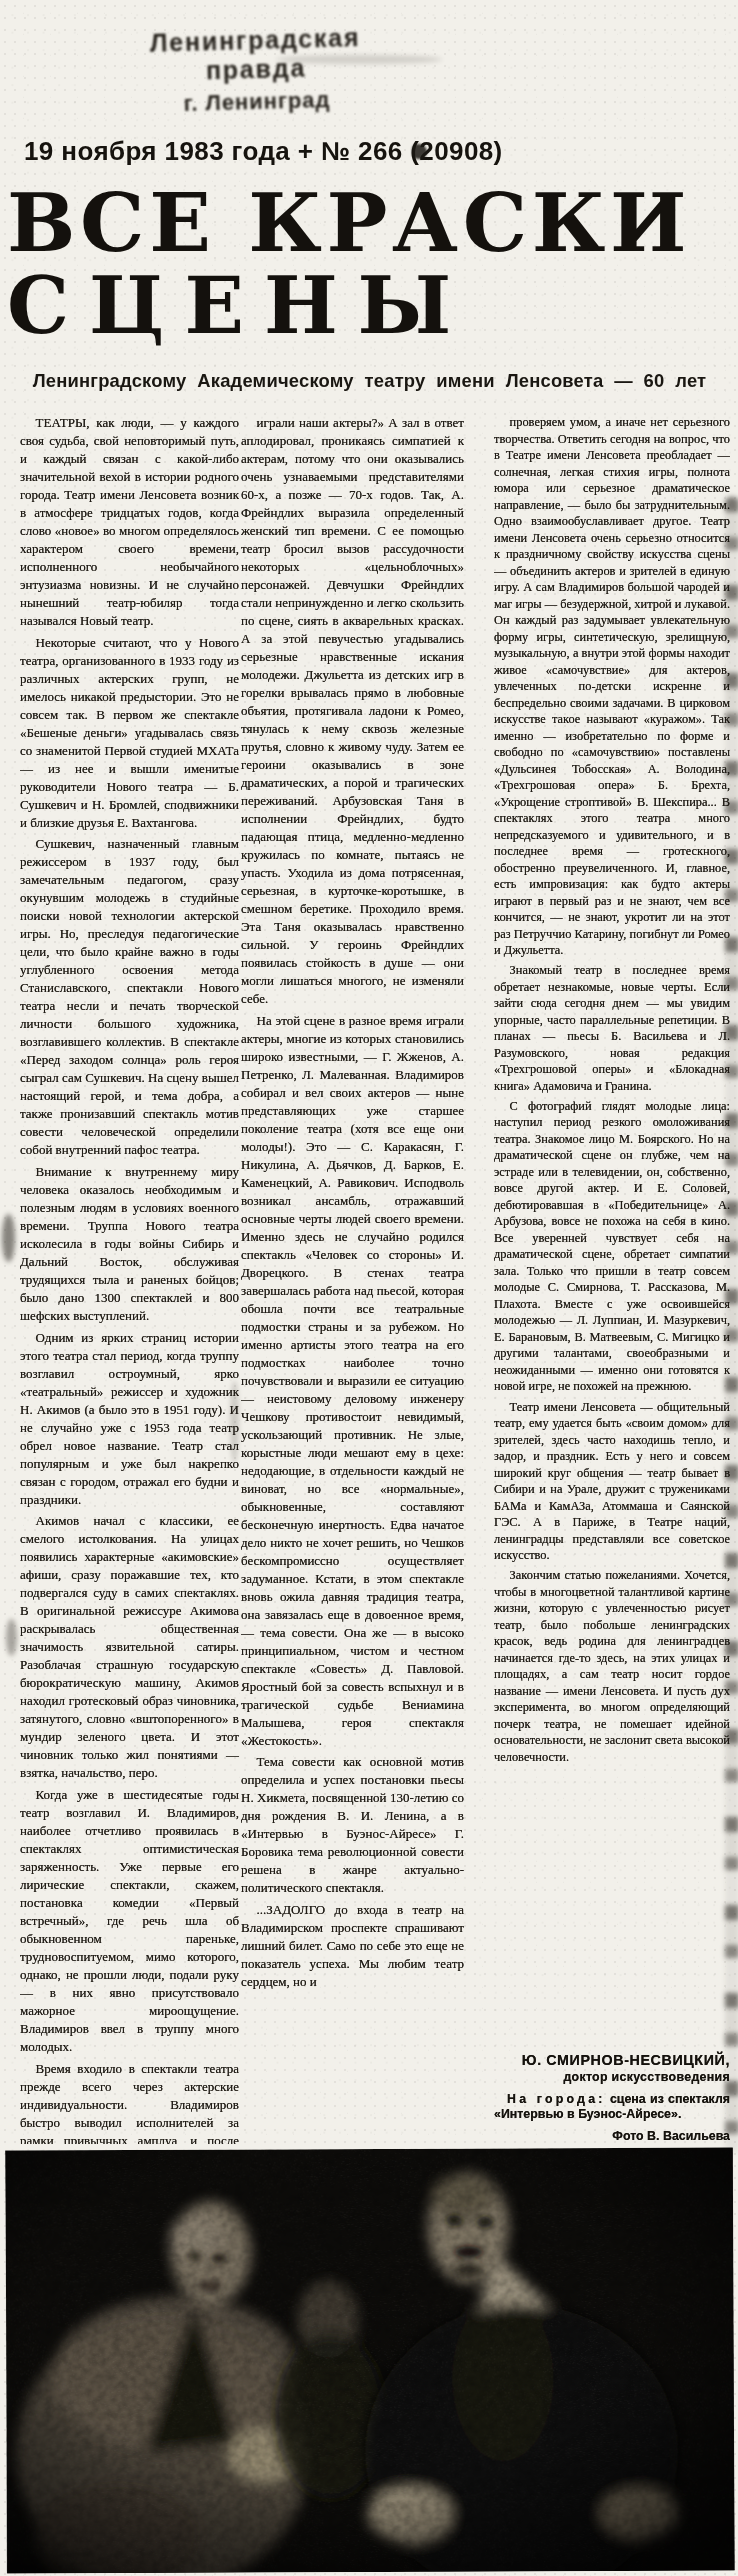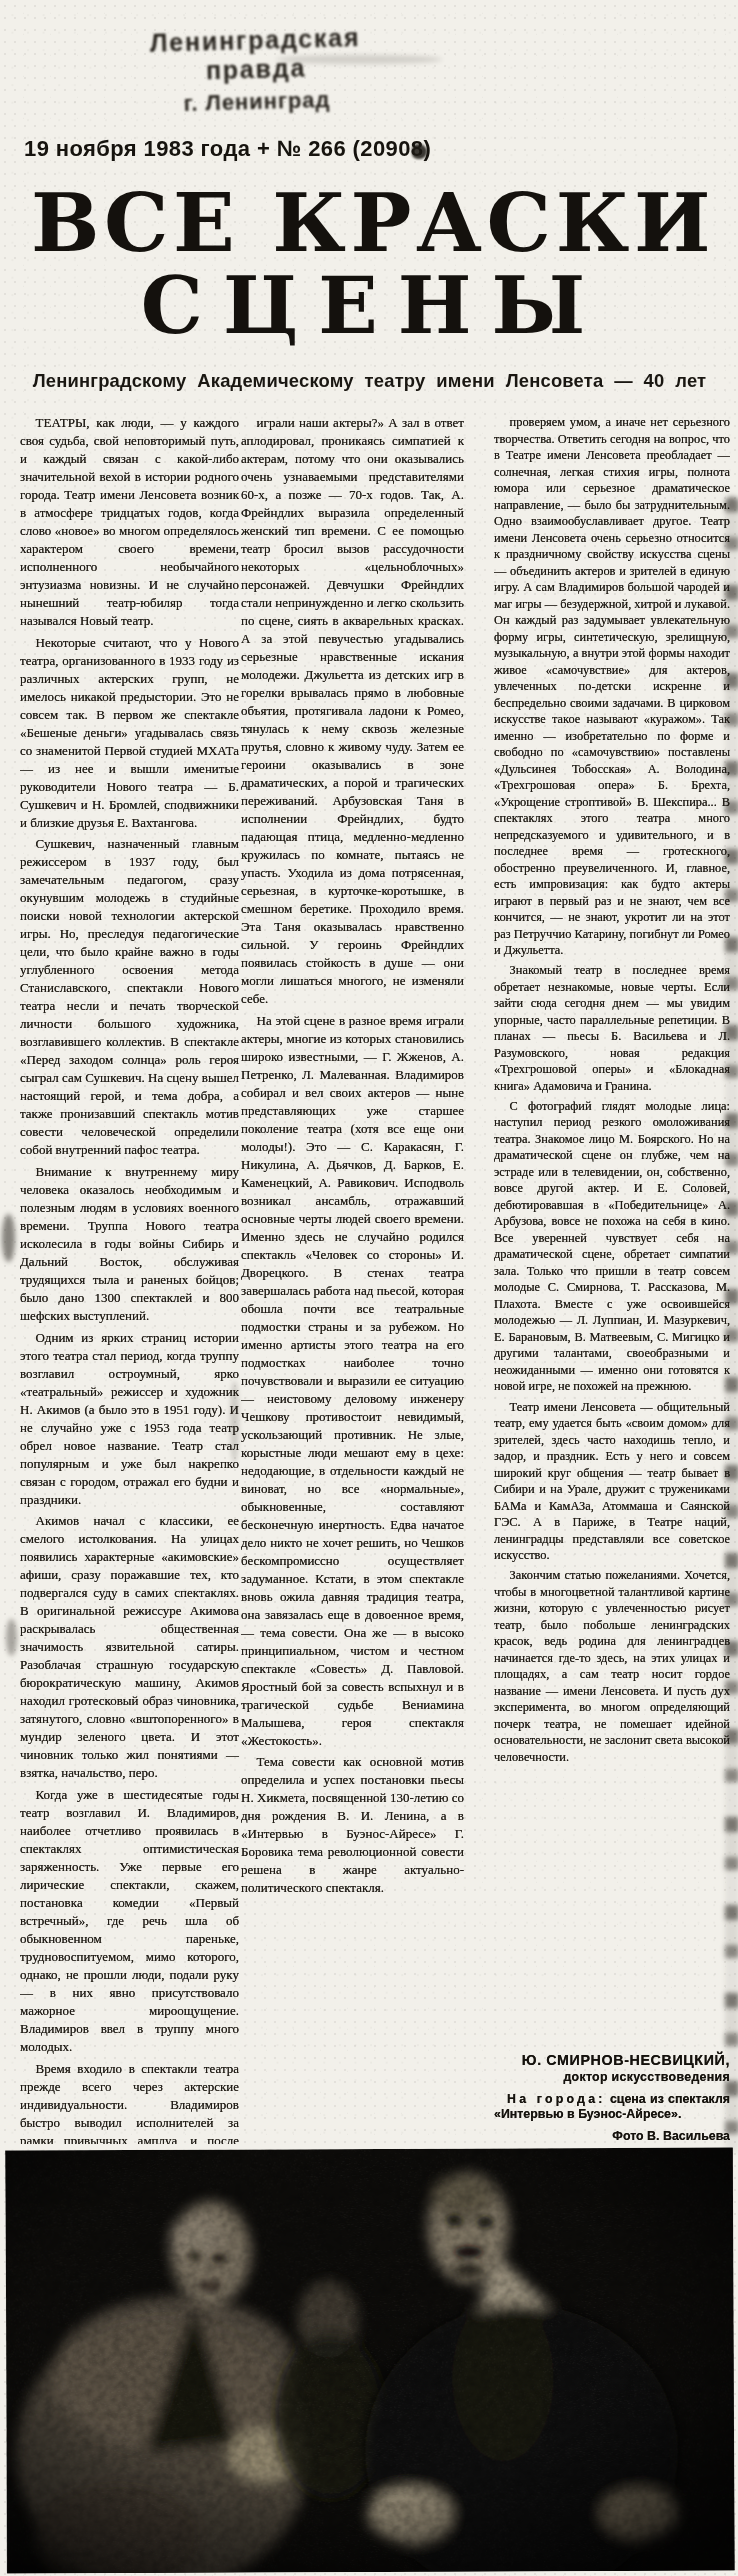--- a/index.html
+++ b/index.html
@@ -15,25 +15,25 @@
     font-family:"Liberation Serif",serif;color:#1d1a16;
   }
   
   .stamp{position:absolute;left:118px;top:26px;width:276px;text-align:center;
     transform:rotate(-1.6deg);filter:blur(1.1px);color:#26221c;
     font-family:"Liberation Sans",sans-serif;font-weight:bold;}
   .stamp-l1{font-size:25px;letter-spacing:1.8px;}
   .stamp-l2{font-size:22px;margin-top:4.6px;letter-spacing:0.9px;}
   .dateline{position:absolute;left:24px;top:136px;
     font-family:"Liberation Sans",sans-serif;font-weight:bold;
-    font-size:22px;letter-spacing:0.4px;color:#16130e;filter:blur(0.2px);}
+    font-size:26px;letter-spacing:0.4px;color:#16130e;filter:blur(0.2px);}
   .date-blot{position:absolute;left:412px;top:144px;width:14.7px;height:14.7px;border-radius:40% 60% 55% 45%;
     background:#1c1914;filter:blur(1.3px);opacity:.85;}
   
-  .headline{position:absolute;left:7px;right:0;top:182px;text-align:center;
+  .headline{position:absolute;left:7px;right:0;top:182px;
     font-family:"DejaVu Serif",serif;font-weight:bold;color:#14110d;filter:blur(0.3px);}
   .h-l1{font-size:81px;line-height:1.02;letter-spacing:4.6px;}
   .h-l2{font-size:78px;line-height:1.0;letter-spacing:20px;margin-top:2px;}
   .subtitle{position:absolute;left:18.4px;right:18.4px;top:370px;text-align:center;
     font-family:"Liberation Sans",sans-serif;font-weight:bold;font-size:18.4px;
     word-spacing:5.5px;letter-spacing:0.2px;color:#1a1712;filter:blur(0.2px);}
   
   .col{position:absolute;top:414px;height:1730px;display:flex;flex-direction:column;
     text-align:justify;font-size:13px;line-height:18px;color:#201c16;
     text-shadow:0 0 0.4px rgba(32,28,22,.85);justify-content:center;}
@@ -78,40 +78,41 @@
   </div>
 
   <div class="dateline">19 ноября 1983 года + № 266 (20908)</div>
   <div class="date-blot"></div>
 
   <div class="headline">
     <div class="h-l1">ВСЕ КРАСКИ</div>
     <div class="h-l2">СЦЕНЫ</div>
   </div>
 
-  <div class="subtitle">Ленинградскому Академическому театру имени Ленсовета — 40 лет</div>
+  <div class="subtitle">Ленинградскому Академическому театру имени Ленсовета — 60 лет</div>
 
   <div class="col" id="col1">
     <div class="col-text">
         <p class="para">ТЕАТРЫ, как люди, — у каждого своя судьба, свой неповторимый путь, и каждый связан с какой-либо значительной вехой в истории родного города. Театр имени Ленсовета возник в атмосфере тридцатых годов, когда слово «новое» во многом определялось характером своего времени, исполненного необычайного энтузиазма новизны. И не случайно нынешний театр-юбиляр тогда назывался Новый театр.</p>
         <p class="para">Некоторые считают, что у Нового театра, организованного в 1933 году из различных актерских групп, не имелось никакой предыстории. Это не совсем так. В первом же спектакле «Бешеные деньги» угадывалась связь со знаменитой Первой студией МХАТа — из нее и вышли именитые руководители Нового театра — Б. Сушкевич и Н. Бромлей, сподвижники и близкие друзья Е. Вахтангова.</p>
         <p class="para">Сушкевич, назначенный главным режиссером в 1937 году, был замечательным педагогом, сразу окунувшим молодежь в студийные поиски новой технологии актерской игры. Но, преследуя педагогические цели, что было крайне важно в годы углубленного освоения метода Станиславского, спектакли Нового театра несли и печать творческой личности большого художника, возглавившего коллектив. В спектакле «Перед заходом солнца» роль героя сыграл сам Сушкевич. На сцену вышел настоящий герой, и тема добра, а также пронизавший спектакль мотив совести человеческой определили собой внутренний пафос театра.</p>
         <p class="para">Внимание к внутреннему миру человека оказалось необходимым и полезным людям в условиях военного времени. Труппа Нового театра исколесила в годы войны Сибирь и Дальний Восток, обслуживая трудящихся тыла и раненых бойцов; было дано 1300 спектаклей и 800 шефских выступлений.</p>
         <p class="para">Одним из ярких страниц истории этого театра стал период, когда труппу возглавил остроумный, ярко «театральный» режиссер и художник Н. Акимов (а было это в 1951 году). И не случайно уже с 1953 года театр обрел новое название. Театр стал популярным и уже был накрепко связан с городом, отражал его будни и праздники.</p>
         <p class="para">Акимов начал с классики, ее смелого истолкования. На улицах появились характерные «акимовские» афиши, сразу поражавшие тех, кто подвергался суду в самих спектаклях. В оригинальной режиссуре Акимова раскрывалась общественная значимость язвительной сатиры. Разоблачая страшную государскую бюрократическую машину, Акимов находил гротесковый образ чиновника, затянутого, словно «вштопоренного» в мундир зеленого цвета. И этот чиновник только жил понятиями — взятка, начальство, перо.</p>
         <p class="para">Когда уже в шестидесятые годы театр возглавил И. Владимиров, наиболее отчетливо проявилась в спектаклях оптимистическая заряженность. Уже первые его лирические спектакли, скажем, постановка комедии «Первый встречный», где речь шла об обыкновенном пареньке, трудновоспитуемом, мимо которого, однако, не прошли люди, подали руку — в них явно присутствовало мажорное мироощущение. Владимиров ввел в труппу много молодых.</p>
         <p class="para">Время входило в спектакли театра прежде всего через актерские индивидуальности. Владимиров быстро выводил исполнителей за рамки привычных амплуа, и после премьер зрители нередко спрашивали друг друга: «Как? Хорошо ли</p>
       </div>
   </div>
 
   <div class="col" id="col2">
     <div class="col-text">
         <p class="para">играли наши актеры?» А зал в ответ аплодировал, проникаясь симпатией к актерам, потому что они оказывались очень узнаваемыми представителями 60-х, а позже — 70-х годов. Так, А. Фрейндлих выразила определенный женский тип времени. С ее помощью театр бросил вызов рассудочности некоторых «цельноблочных» персонажей. Девчушки Фрейндлих стали непринужденно и легко скользить по сцене, сиять в акварельных красках. А за этой певучестью угадывались серьезные нравственные искания молодежи. Джульетта из детских игр в горелки врывалась прямо в любовные объятия, протягивала ладони к Ромео, тянулась к нему сквозь железные прутья, словно к живому чуду. Затем ее героини оказывались в зоне драматических, а порой и трагических переживаний. Арбузовская Таня в исполнении Фрейндлих, будто падающая птица, медленно-медленно кружилась по комнате, пытаясь не упасть. Уходила из дома потрясенная, серьезная, в курточке-коротышке, в смешном беретике. Проходило время. Эта Таня оказывалась нравственно сильной. У героинь Фрейндлих появилась стойкость в душе — они могли лишаться многого, не изменяли себе.</p>
         <p class="para">На этой сцене в разное время играли актеры, многие из которых становились широко известными, — Г. Жженов, А. Петренко, Л. Малеванная. Владимиров собирал и вел своих актеров — ныне представляющих уже старшее поколение театра (хотя все еще они молоды!). Это — С. Каракасян, Г. Никулина, А. Дьячков, Д. Барков, Е. Каменецкий, А. Равикович. Исподволь возникал ансамбль, отражавший основные черты людей своего времени. Именно здесь не случайно родился спектакль «Человек со стороны» И. Дворецкого. В стенах театра завершалась работа над пьесой, которая обошла почти все театральные подмостки страны и за рубежом. Но именно артисты этого театра на его подмостках наиболее точно почувствовали и выразили ее ситуацию — неистовому деловому инженеру Чешкову противостоит невидимый, ускользающий противник. Не злые, корыстные люди мешают ему в цехе: недодающие, в отдельности каждый не виноват, но все «нормальные», обыкновенные, составляют бесконечную инертность. Едва начатое дело никто не хочет решить, но Чешков бескомпромиссно осуществляет задуманное. Кстати, в этом спектакле вновь ожила давняя традиция театра, она завязалась еще в довоенное время, — тема совести. Она же — в высоко принципиальном, чистом и честном спектакле «Совесть» Д. Павловой. Яростный бой за совесть вспыхнул и в трагической судьбе Вениамина Малышева, героя спектакля «Жестокость».</p>
         <p class="para">Тема совести как основной мотив определила и успех постановки пьесы Н. Хикмета, посвященной 130-летию со дня рождения В. И. Ленина, а в «Интервью в Буэнос-Айресе» Г. Боровика тема революционной совести решена в жанре актуально-политического спектакля.</p>
+        <p class="para">...ЗАДОЛГО до входа в театр на Владимирском проспекте спрашивают лишний билет. Само по себе это еще не показатель успеха. Мы любим театр сердцем, но и</p>
       </div>
   </div>
 
   <div class="col" id="col3">
     <div class="col-text">
         <p class="para">проверяем умом, а иначе нет серьезного творчества. Ответить сегодня на вопрос, что в Театре имени Ленсовета преобладает — солнечная, легкая стихия игры, полнота юмора или серьезное драматическое направление, — было бы затруднительным. Одно взаимообуславливает другое. Театр имени Ленсовета очень серьезно относится к праздничному свойству искусства сцены — объединить актеров и зрителей в единую игру. А сам Владимиров большой чародей и маг игры — безудержной, хитрой и лукавой. Он каждый раз задумывает увлекательную форму игры, синтетическую, зрелищную, музыкальную, а внутри этой формы находит живое «самочувствие» для актеров, увлеченных по-детски искренне и беспредельно своими задачами. В цирковом искусстве такое называют «куражом». Так именно — изобретательно по форме и свободно по «самочувствию» поставлены «Дульсинея Тобосская» А. Володина, «Трехгрошовая опера» Б. Брехта, «Укрощение строптивой» В. Шекспира... В спектаклях этого театра много непредсказуемого и удивительного, и в последнее время — гротескного, обостренно преувеличенного. И, главное, есть импровизация: как будто актеры играют в первый раз и не знают, чем все кончится, — не знают, укротит ли на этот раз Петруччио Катарину, погибнут ли Ромео и Джульетта.</p>
         <p class="para">Знакомый театр в последнее время обретает незнакомые, новые черты. Если зайти сюда сегодня днем — мы увидим упорные, часто параллельные репетиции. В планах — пьесы Б. Васильева и Л. Разумовского, новая редакция «Трехгрошовой оперы» и «Блокадная книга» Адамовича и Гранина.</p>
         <p class="para">С фотографий глядят молодые лица: наступил период резкого омоложивания театра. Знакомое лицо М. Боярского. Но на драматической сцене он глубже, чем на эстраде или в телевидении, он, собственно, вовсе другой актер. И Е. Соловей, дебютировавшая в «Победительнице» А. Арбузова, вовсе не похожа на себя в кино. Все уверенней чувствует себя на драматической сцене, обретает симпатии зала. Только что пришли в театр совсем молодые С. Смирнова, Т. Рассказова, М. Плахота. Вместе с уже освоившейся молодежью — Л. Луппиан, И. Мазуркевич, Е. Барановым, В. Матвеевым, С. Мигицко и другими талантами, своеобразными и неожиданными — именно они готовятся к новой игре, не похожей на прежнюю.</p>
         <p class="para">Театр имени Ленсовета — общительный театр, ему удается быть «своим домом» для зрителей, здесь часто находишь тепло, и задор, и праздник. Есть у него и совсем широкий круг общения — театр бывает в Сибири и на Урале, дружит с тружениками БАМа и КамАЗа, Атоммаша и Саянской ГЭС. А в Париже, в Театре наций, ленинградцы представляли все советское искусство.</p>
         <p class="para">Закончим статью пожеланиями. Хочется, чтобы в многоцветной талантливой картине жизни, которую с увлеченностью рисует театр, было побольше ленинградских красок, ведь родина для ленинградцев начинается где-то здесь, на этих улицах и площадях, а сам театр носит гордое название — имени Ленсовета. И пусть дух эксперимента, во многом определяющий почерк театра, не помешает идейной основательности, не заслонит света высокой человечности.</p>

